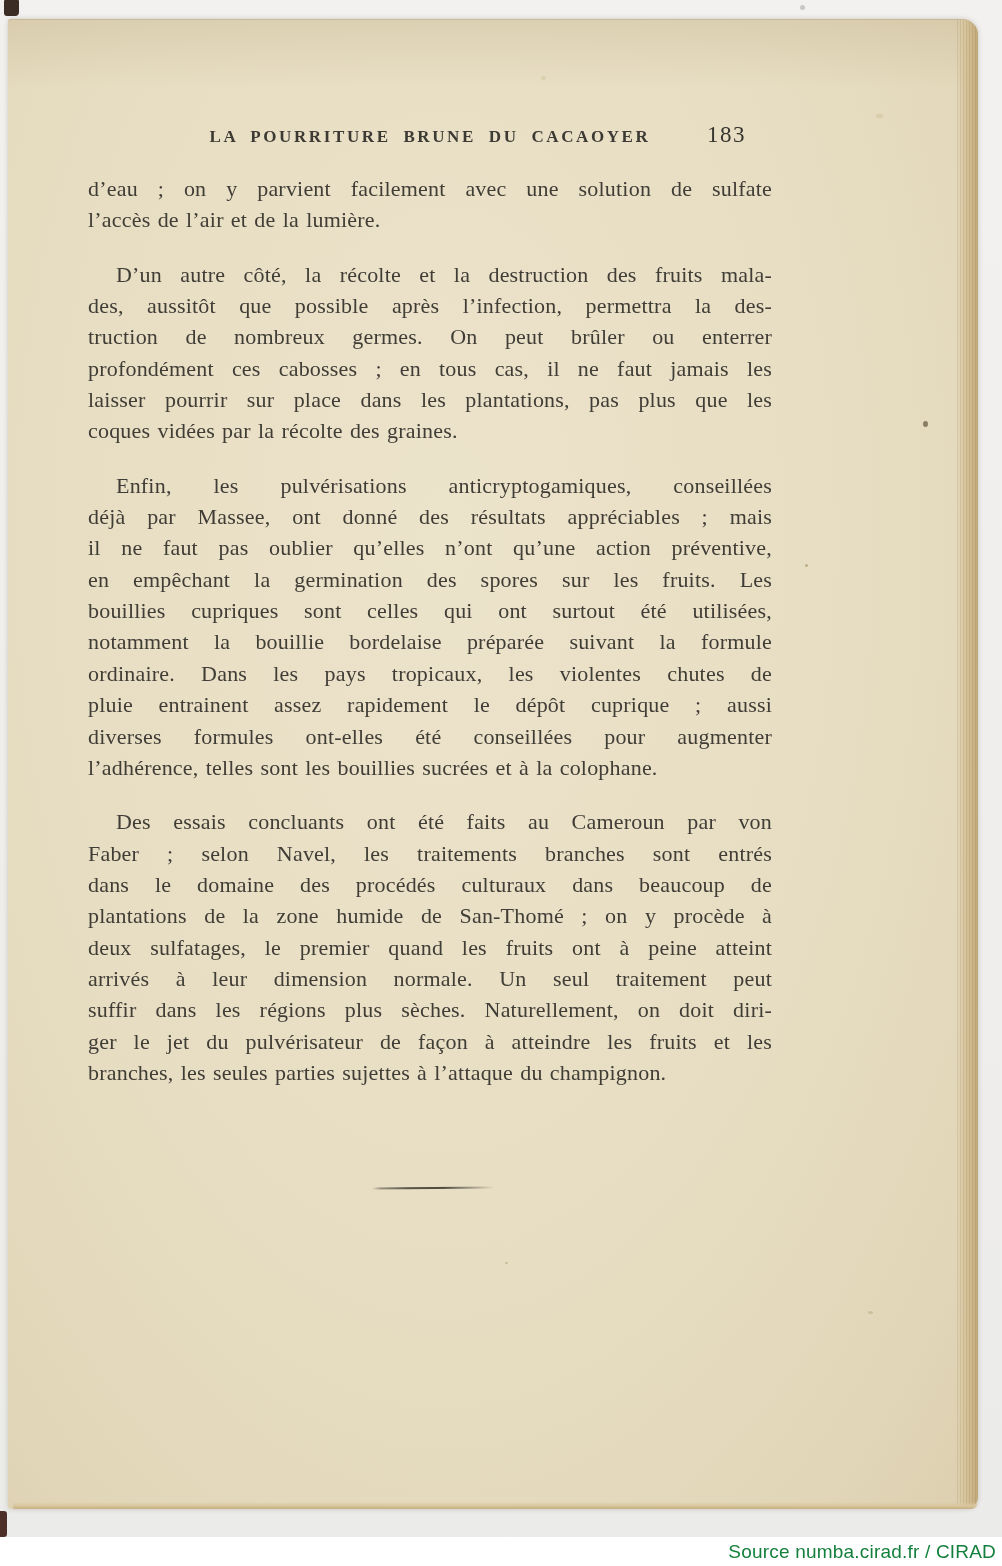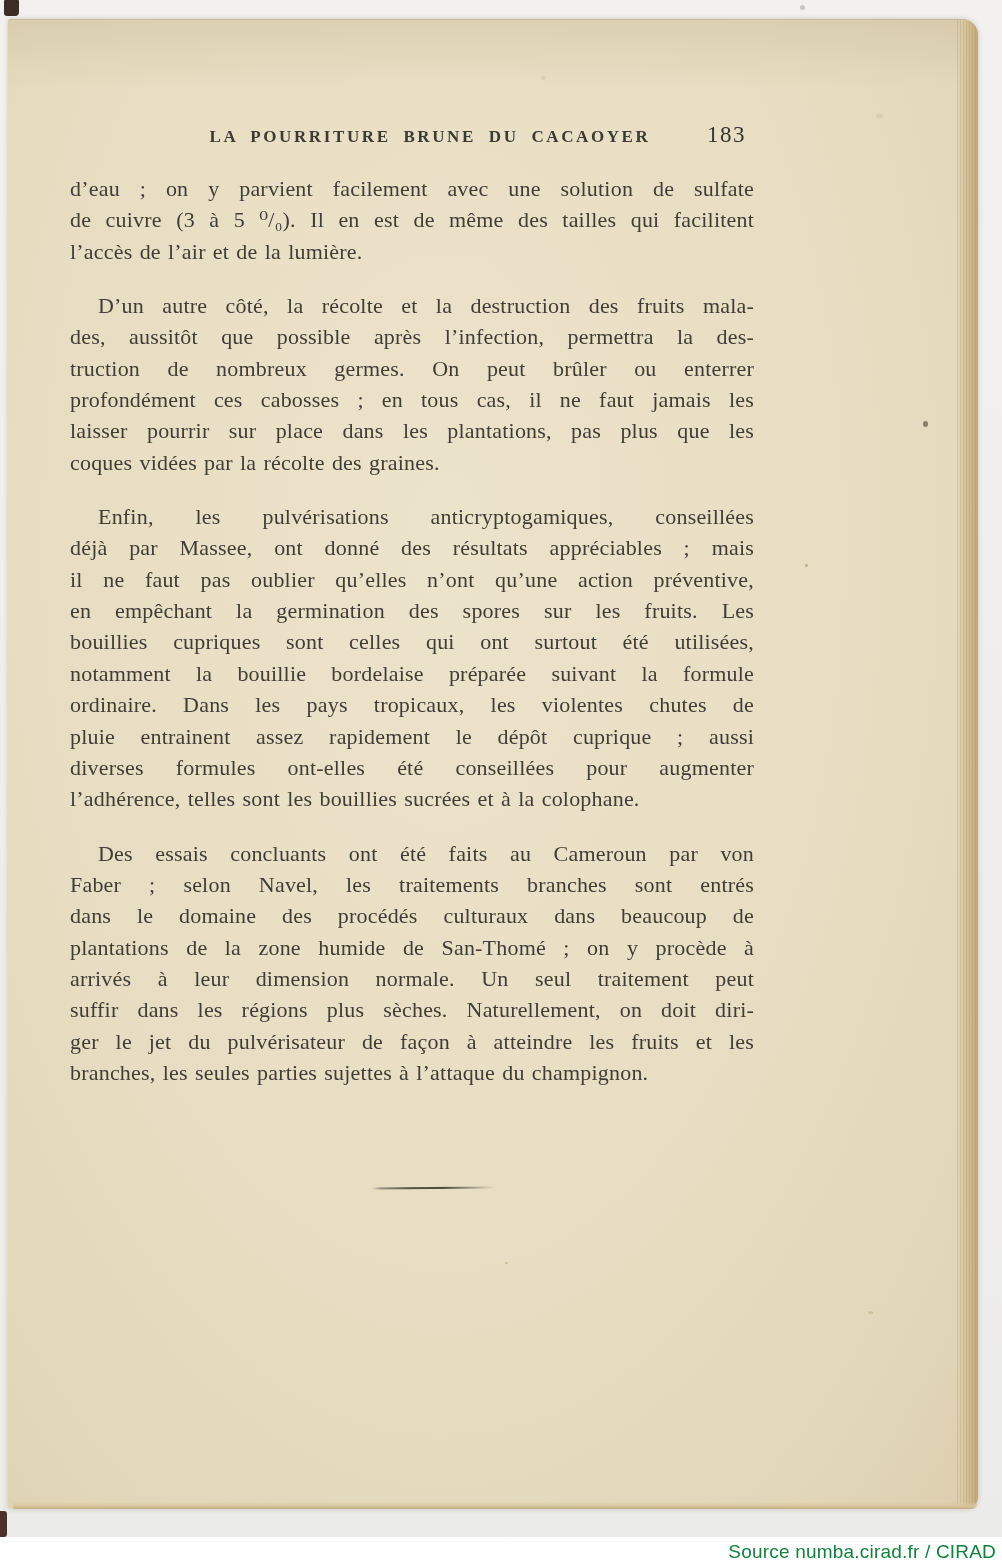--- a/index.html
+++ b/index.html
@@ -49,21 +49,21 @@
     display:block;text-align:center;
     font-weight:bold;font-size:17px;line-height:22px;
     letter-spacing:2.6px;word-spacing:6px;color:#3c3a33;
   }
   .page-num{
     position:absolute;right:26px;top:-4px;
     font-size:23px;font-weight:normal;letter-spacing:1.5px;color:#36342e;
   }
   
   .body-text{
-    position:absolute;left:62px;top:154px;width:684px;
+    position:absolute;left:80px;top:154px;width:684px;
     font-size:22px;line-height:31.35px;color:#403d36;
     letter-spacing:.2px;word-spacing:1.5px;
   }
   .para{margin:0;}
   .para.indent .line:first-child{text-indent:28px;margin-top:23px;}
   .line{text-align:justify;text-align-last:justify;}
   .line.end{text-align-last:auto;}
   
   .divider{
     position:absolute;left:364px;top:1168px;width:122px;height:2px;
@@ -101,21 +101,20 @@
     <div class="edge-bottom"></div>
 
     <div class="header">
       <span class="running-title">LA POURRITURE BRUNE DU CACAOYER</span>
       <span class="page-num">183</span>
     </div>
 
     <div class="body-text">
         <div class="para">
           <div class="line">d’eau ; on y parvient facilement avec une solution de sulfate</div>
-          <div class="line">de cuivre (3 à 5 ⁰/₀). Il en est de même des tailles qui facilitent</div>
           <div class="line end">l’accès de l’air et de la lumière.</div>
         </div>
         <div class="para indent">
           <div class="line">D’un autre côté, la récolte et la destruction des fruits mala-</div>
           <div class="line">des, aussitôt que possible après l’infection, permettra la des-</div>
           <div class="line">truction de nombreux germes. On peut brûler ou enterrer</div>
           <div class="line">profondément ces cabosses ; en tous cas, il ne faut jamais les</div>
           <div class="line">laisser pourrir sur place dans les plantations, pas plus que les</div>
           <div class="line end">coques vidées par la récolte des graines.</div>
         </div>
@@ -129,20 +128,21 @@
           <div class="line">ordinaire. Dans les pays tropicaux, les violentes chutes de</div>
           <div class="line">pluie entrainent assez rapidement le dépôt cuprique ; aussi</div>
           <div class="line">diverses formules ont-elles été conseillées pour augmenter</div>
           <div class="line end">l’adhérence, telles sont les bouillies  sucrées et à la colophane.</div>
         </div>
         <div class="para indent">
           <div class="line">Des essais concluants ont été faits au Cameroun par von</div>
           <div class="line">Faber ; selon Navel, les traitements branches sont entrés</div>
           <div class="line">dans le domaine des procédés culturaux dans beaucoup de</div>
           <div class="line">plantations de la zone humide de San-Thomé ; on y procède à</div>
+          <div class="line">deux sulfatages, le premier quand les fruits ont à peine atteint</div>
           <div class="line">arrivés à leur dimension normale. Un seul traitement peut</div>
           <div class="line">suffir dans les régions plus sèches. Naturellement, on doit diri-</div>
           <div class="line">ger le jet du pulvérisateur de façon à atteindre les fruits et les</div>
           <div class="line end">branches, les seules parties sujettes à l’attaque du champignon.</div>
         </div>
       </div>
 
     <div class="divider"></div>
 
     <div class="speck s2"></div>

